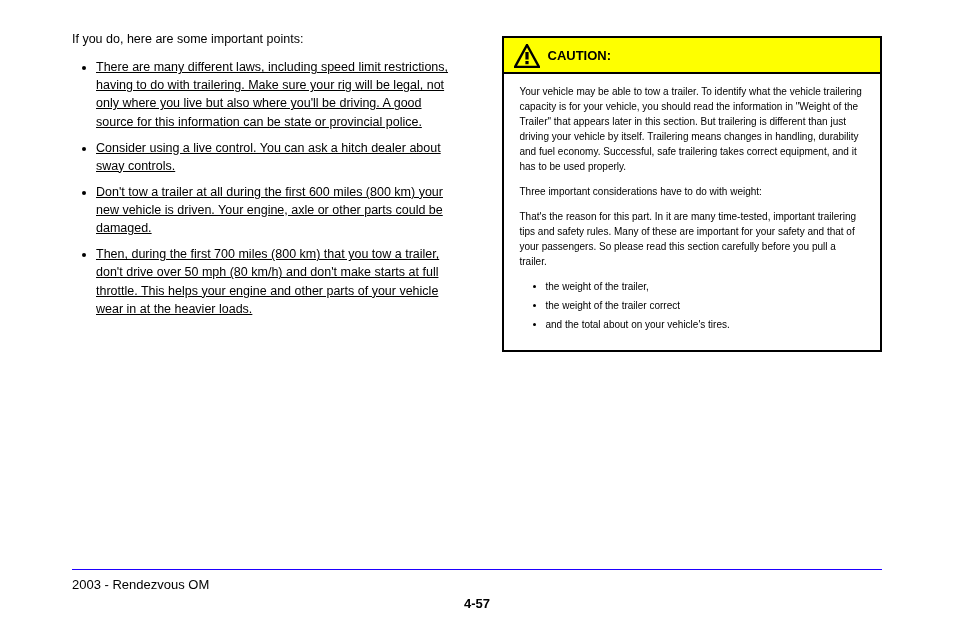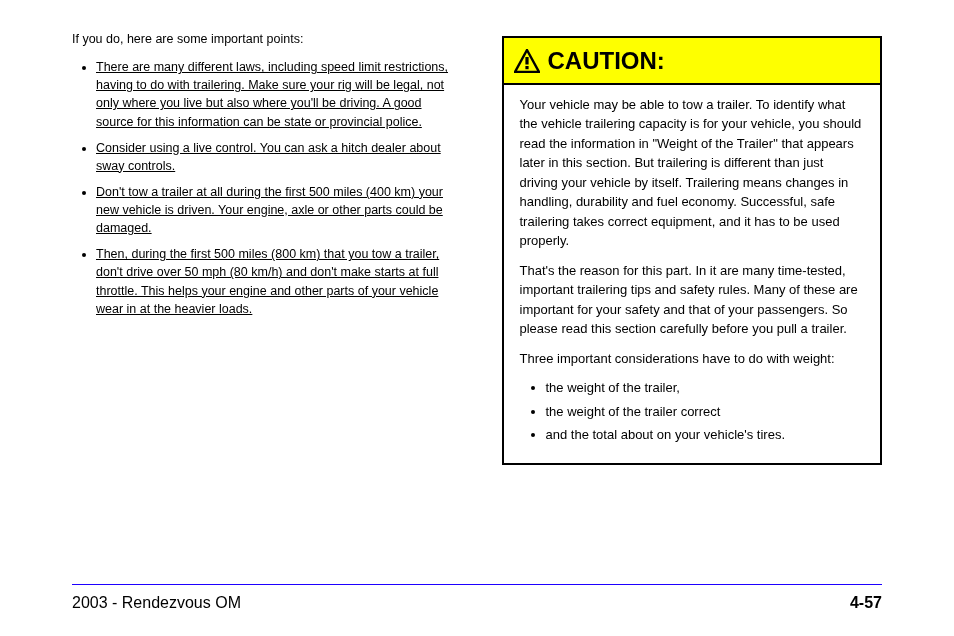--- a/index.html
+++ b/index.html
@@ -52,26 +52,26 @@
     align-items: center;
     gap: 8px;
     padding: 6px 10px 4px 10px;
     border-bottom: 2px solid #000;
   }
   .caution-header .tri {
     width: 26px;
     height: 24px;
   }
   .caution-label {
-    font-size: 24px;
+    font-size: 13px;
     font-weight: bold;
   }
   .caution-body {
     padding: 10px 16px 12px 16px;
-    font-size: 13px;
+    font-size: 10px;
     line-height: 1.5;
   }
   .caution-body ul {
     margin: 0 0 6px 0;
     padding-left: 26px;
   }
   .caution-body li {
     margin-bottom: 4px;
   }
   .footer {
@@ -81,61 +81,63 @@
     bottom: 22px;
   }
   .rule {
     border: none;
     border-top: 1.5px solid #1e00ff;
     margin: 4px 0 6px 0;
   }
   .footer-row {
     display: flex;
     justify-content: space-between;
-    font-size: 16px;
+    font-size: 13px;
     color: #000;
+    flex-direction: column;
   }
   .footer-right {
     font-weight: bold;
+    text-align: center;
   }
 </style>
 </head>
 <body>
 
 <div class="page">
 
   <div class="columns">
 
     <div class="col-left">
       <p>If you do, here are some important points:</p>
       <ul class="bullets">
         <li>There are many different laws, including speed limit restrictions, having to do with trailering. Make sure your rig will be legal, not only where you live but also where you'll be driving. A good source for this information can be state or provincial police.</li>
         <li>Consider using a live control. You can ask a hitch dealer about sway controls.</li>
-        <li>Don't tow a trailer at all during the first 500 miles (400 km) your new vehicle is driven. Your engine, axle or other parts could be damaged.</li>
-        <li>Then, during the first 500 miles (800 km) that you tow a trailer, don't drive over 50 mph (80 km/h) and don't make starts at full throttle. This helps your engine and other parts of your vehicle wear in at the heavier loads.</li>
+        <li>Don't tow a trailer at all during the first 600 miles (800 km) your new vehicle is driven. Your engine, axle or other parts could be damaged.</li>
+        <li>Then, during the first 700 miles (800 km) that you tow a trailer, don't drive over 50 mph (80 km/h) and don't make starts at full throttle. This helps your engine and other parts of your vehicle wear in at the heavier loads.</li>
       </ul>
     </div>
 
     <div class="col-right">
 
       <div class="caution-box">
         <div class="caution-header">
           <span class="tri">
             <svg viewBox="0 0 26 24" width="26" height="24">
               <polygon points="13,1 25,23 1,23" fill="none" stroke="#000" stroke-width="2.4"></polygon>
               <rect x="11.4" y="8" width="3.2" height="7.5" fill="#000"></rect>
               <rect x="11.4" y="17" width="3.2" height="3.2" fill="#000"></rect>
             </svg>
           </span>
           <span class="caution-label">CAUTION:</span>
         </div>
         <div class="caution-body">
           <p>Your vehicle may be able to tow a trailer. To identify what the vehicle trailering capacity is for your vehicle, you should read the information in "Weight of the Trailer" that appears later in this section. But trailering is different than just driving your vehicle by itself. Trailering means changes in handling, durability and fuel economy. Successful, safe trailering takes correct equipment, and it has to be used properly.</p>
+          <p>Three important considerations have to do with weight:</p>
           <p>That's the reason for this part. In it are many time-tested, important trailering tips and safety rules. Many of these are important for your safety and that of your passengers. So please read this section carefully before you pull a trailer.</p>
-          <p>Three important considerations have to do with weight:</p>
           <ul>
             <li>the weight of the trailer,</li>
             <li>the weight of the trailer correct</li>
             <li>and the total about on your vehicle's tires.</li>
           </ul>
         </div>
       </div>
 
     </div>
   </div>

